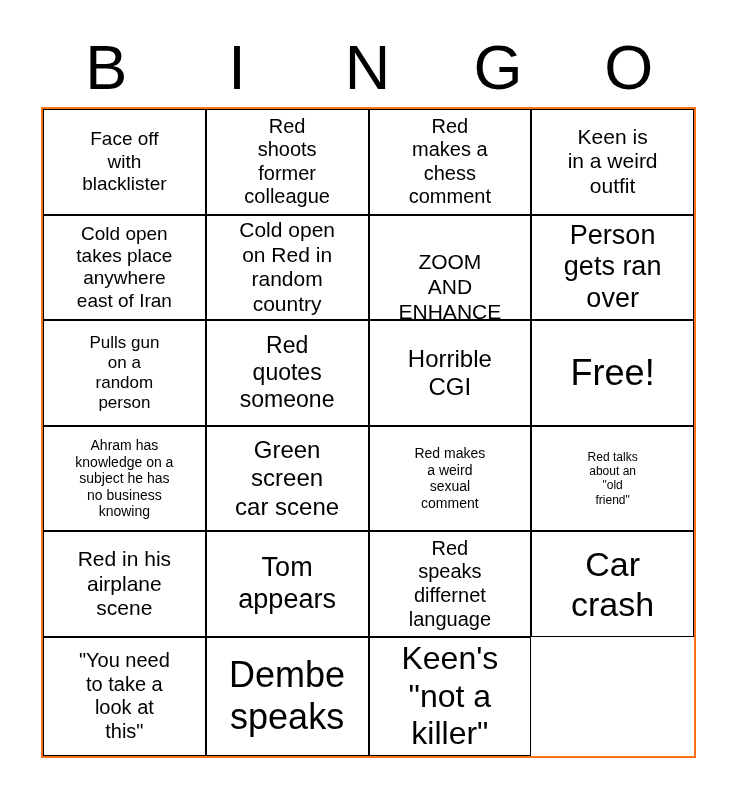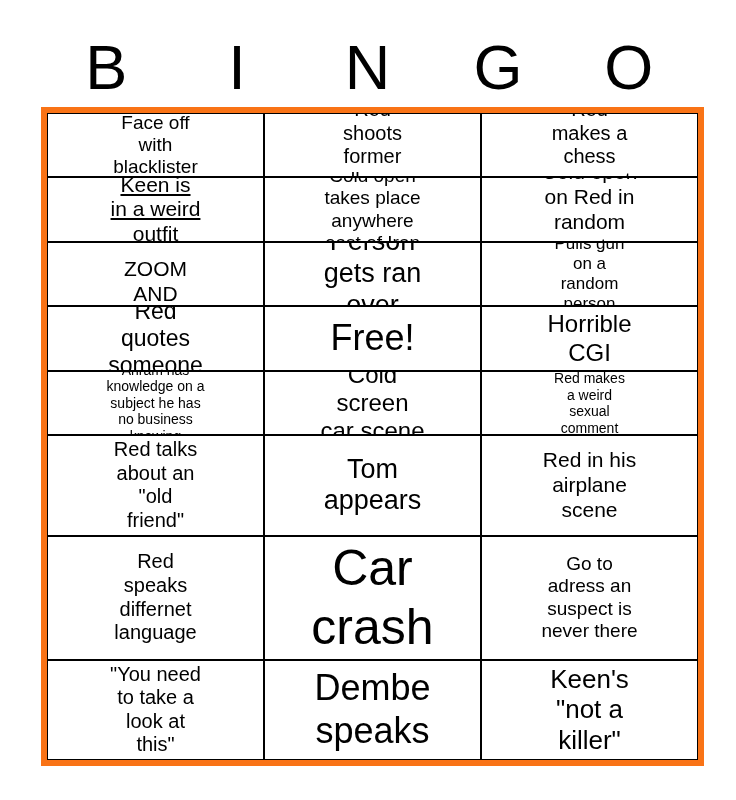--- a/index.html
+++ b/index.html
@@ -29,23 +29,23 @@
     line-height: 66px;
     font-weight: 400;
     color: #000000;
   }
   .bingo-grid {
     position: absolute;
     left: 41px;
     top: 107px;
     width: 651px;
     height: 647px;
-    border: 6px solid #f97316;
+    border: 2px solid #f97316;
     display: grid;
-    grid-template-columns: repeat(3, 1fr);
+    grid-template-columns: repeat(4, 1fr);
     grid-template-rows: repeat(5, 1fr);
     background: #ffffff;
   }
   .cell {
     border: 1px solid #000000;
     display: flex;
     align-items: center;
     justify-content: center;
     text-align: center;
     overflow: hidden;
@@ -82,21 +82,21 @@
 former
 colleague</span>
     </div>
   <div class="cell">
       <span class="cell-text" style="font-size: 20px;">Red
 makes a
 chess
 comment</span>
     </div>
   <div class="cell">
-      <span class="cell-text" style="font-size: 21px; text-decoration: underline;">Keen is
+      <span class="cell-text" style="font-size: 21px;">Keen is
 in a weird
 outfit</span>
     </div>
   <div class="cell">
       <span class="cell-text" style="font-size: 19px;">Cold open
 takes place
 anywhere
 east of Iran</span>
     </div>
   <div class="cell">
@@ -120,83 +120,77 @@
 on a
 random
 person</span>
     </div>
   <div class="cell">
       <span class="cell-text" style="font-size: 23px;">Red
 quotes
 someone</span>
     </div>
   <div class="cell">
-      <span class="cell-text" style="font-size: 36px;">Free!</span>
+      <span class="cell-text" style="font-size: 24px;">Horrible
+CGI</span>
     </div>
   <div class="cell">
-      <span class="cell-text" style="font-size: 24px;">Horrible
-CGI</span>
+      <span class="cell-text" style="font-size: 36px;">Free!</span>
     </div>
   <div class="cell">
       <span class="cell-text" style="font-size: 14px;">Ahram has
 knowledge on a
 subject he has
 no business
 knowing</span>
     </div>
   <div class="cell">
-      <span class="cell-text" style="font-size: 24px;">Cold
+      <span class="cell-text" style="font-size: 24px;">Green
 screen
 car scene</span>
     </div>
   <div class="cell">
       <span class="cell-text" style="font-size: 14px;">Red makes
 a weird
 sexual
 comment</span>
     </div>
   <div class="cell">
-      <span class="cell-text" style="font-size: 20px;">Red talks
+      <span class="cell-text" style="font-size: 12px;">Red talks
 about an
 "old
 friend"</span>
     </div>
   <div class="cell">
-      <span class="cell-text" style="font-size: 27px;">Tom
-appears</span>
-    </div>
-  <div class="cell">
       <span class="cell-text" style="font-size: 21px;">Red in his
 airplane
 scene</span>
+    </div>
+  <div class="cell">
+      <span class="cell-text" style="font-size: 27px;">Tom
+appears</span>
     </div>
   <div class="cell">
       <span class="cell-text" style="font-size: 20px;">Red
 speaks
 differnet
 language</span>
     </div>
   <div class="cell">
-      <span class="cell-text" style="font-size: 50px;">Car
+      <span class="cell-text" style="font-size: 34px;">Car
 crash</span>
-    </div>
-  <div class="cell">
-      <span class="cell-text" style="font-size: 19px;">Go to
-adress an
-suspect is
-never there</span>
     </div>
   <div class="cell">
       <span class="cell-text" style="font-size: 20px;">"You need
 to take a
 look at
 this"</span>
     </div>
   <div class="cell">
       <span class="cell-text" style="font-size: 36px;">Dembe
 speaks</span>
     </div>
   <div class="cell">
-      <span class="cell-text" style="font-size: 26px;">Keen's
+      <span class="cell-text" style="font-size: 32px;">Keen's
 "not a
 killer"</span>
     </div>
 </div>
 
 </body></html>

